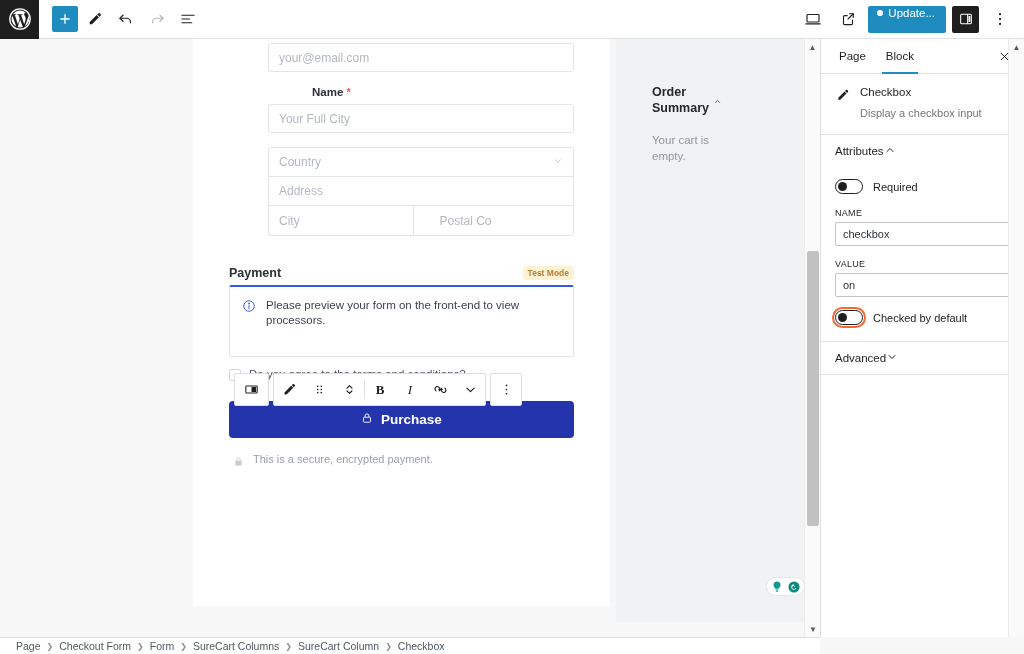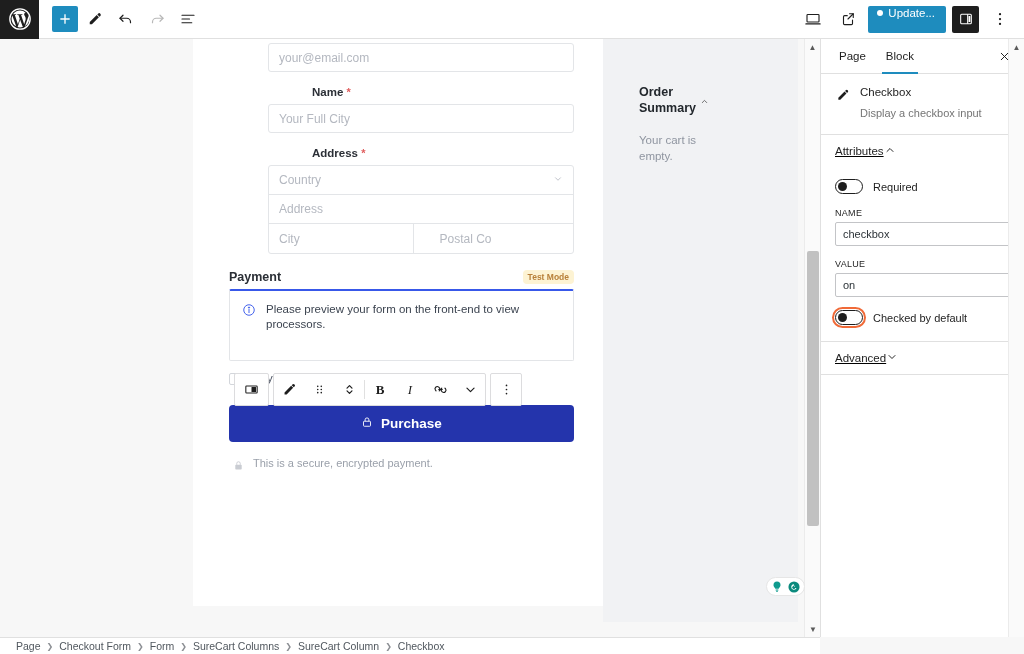--- a/index.html
+++ b/index.html
@@ -47,21 +47,21 @@
   .canvas {
     position: absolute; left: 0; top: 39px; width: 820px; height: 598px;
     background: #f7f7f7; overflow: hidden;
   }
   .content-wrap {
     position: absolute; left: 193px; top: 0px; width: 417px; background: #fff;
     height: 567px;
   }
   .form-col { padding: 0 36px; position: relative; }
   .summary-col {
-    position: absolute; left: 410px; top: 0; width: 195px; height: 583px;
+    position: absolute; left: 423px; top: 0; width: 195px; height: 583px;
     background: #f1f2f4; padding: 46px 36px 0 36px;
   }
   .summary-col .sum-title {
     font-size: 12.5px; font-weight: bold; color: #23282d; line-height: 15.5px;
     width: 44px;
   }
   .sum-chev { position: absolute; left: 97px; top: 58px; color: #555; font-size: 9px; }
   .sum-empty { margin-top: 16px; font-size: 11.5px; color: #8f95a0; line-height: 16px; width: 64px; }
 
   .fld-label { font-size: 11.5px; font-weight: bold; color: #2b2f36; margin-bottom: 6px; margin-left: 44px; }
@@ -176,21 +176,21 @@
 
   .blk-head { padding: 12px 14px 14px 14px; border-bottom: 1px solid #e0e0e0; display: flex; gap: 9px; }
   .blk-icon { color: #1e1e1e; flex: 0 0 16px; margin-top: 1px; }
   .blk-icon svg { width: 16px; height: 16px; display: block; }
   .blk-title { font-size: 11.5px; color: #1e1e1e; }
   .blk-desc { font-size: 11px; color: #757575; margin-top: 8px; line-height: 14px; }
 
   .panel { border-bottom: 1px solid #e0e0e0; }
   .panel-head {
     height: 32px; display: flex; align-items: center; 
-    padding: 0 14px; cursor: pointer; text-decoration: underline;
+    padding: 0 14px; cursor: pointer;
   }
   .panel-head .t { font-size: 11.5px; color: #1e1e1e; font-weight: 500; }
   .panel-head .c { color: #1e1e1e; font-size: 10px; }
   .panel-body { padding: 4px 14px 16px 14px; }
 
   .toggle-row { display: flex; align-items: center; gap: 10px; margin: 8px 0 14px 0; }
   .switch {
     width: 28px; height: 15px; border-radius: 8px; background: #fff;
     border: 1px solid #1e1e1e; position: relative; flex: 0 0 28px; cursor: pointer;
   }
@@ -306,42 +306,38 @@
 
         <div class="grp">
           <div class="fld-label">
             <span>Name</span>
             <span class="req">*</span>
           </div>
           <div class="inp">Your Full City</div>
         </div>
 
         <div class="grp">
-          <div class="fld-label">
-            <span>Address</span>
-            <span class="req">*</span>
-          </div>
           <div class="addr-stack">
             <div class="addr-row">
               <span>Country</span>
               <span class="sel-chev">
                 <svg width="10" height="10" viewBox="0 0 24 24" fill="none" stroke="currentColor" stroke-width="2" stroke-linecap="round" stroke-linejoin="round">
                     <path d="M6 9l6 6 6-6"></path>
                   </svg>
               </span>
             </div>
             <div class="addr-row">Address</div>
             <div class="addr-row addr-split">
               <div>City</div>
               <div>Postal Co</div>
             </div>
           </div>
         </div>
 
-        <div style="margin-top:16px;">
+        <div style="margin-top:30px;">
           <div class="pay-head">
             <span class="ttl">Payment</span>
             <span class="badge">Test Mode</span>
           </div>
           <div class="pay-box">
             <span class="info-ico">
               <svg viewBox="0 0 24 24" fill="none" stroke="currentColor" stroke-width="1.6">
                   <circle cx="12" cy="12" r="9"></circle>
                   <path d="M12 11v5.5" stroke-linecap="round"></path>
                   <circle cx="12" cy="7.8" r="1" fill="currentColor"></circle>

